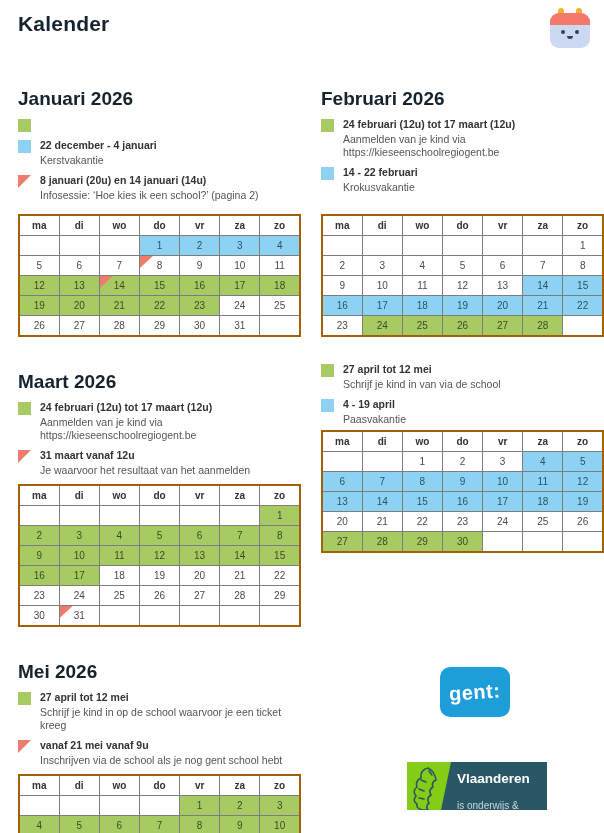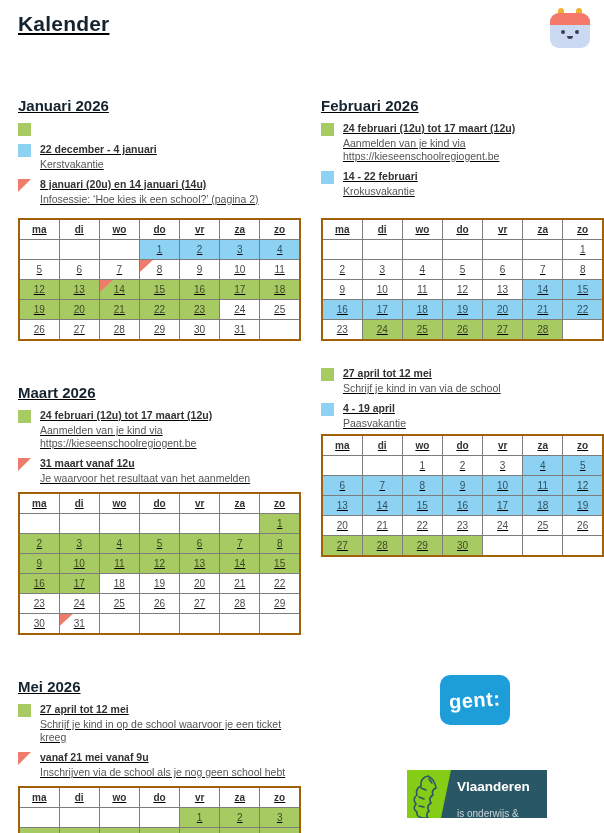--- a/index.html
+++ b/index.html
@@ -1,37 +1,37 @@
 <!DOCTYPE html>
 <html><head>
 <meta charset="utf-8">
 <style>
   html,body{margin:0;padding:0;background:#fff;}
   body{width:604px;height:833px;font-family:"Liberation Sans",sans-serif;-webkit-font-smoothing:antialiased;}
-  .page{position:relative;width:604px;height:833px;box-sizing:border-box;padding:12px 18px 8px 18px;overflow:hidden;text-decoration:underline;}
+  .page{position:relative;width:604px;height:833px;box-sizing:border-box;padding:12px 18px 8px 18px;overflow:hidden;}
 
   
   .page-header{position:relative;height:52px;}
   .page-title{margin:0;font-size:21px;font-weight:bold;color:#15232e;letter-spacing:.2px;}
   .cal-icon{position:absolute;top:-4px;right:-4px;width:40px;height:42px;}
   .cal-icon .peg{position:absolute;top:0;width:6px;height:11px;border-radius:3px;background:#f2b22e;}
   .cal-icon .peg-l{left:8px}.cal-icon .peg-r{right:8px}
   .cal-icon .cal-body{position:absolute;top:5px;left:0;width:40px;height:35px;background:#ccd9f2;border-radius:9px;overflow:hidden;}
   .cal-icon .cal-top{height:12px;background:#f4796b;}
   .cal-icon .eye{position:absolute;width:4px;height:4px;border-radius:50%;background:#3a3f52;top:22px;}
   .cal-icon .eye-l{left:11px}.cal-icon .eye-r{right:11px}
   .cal-icon .mouth{position:absolute;top:28px;left:17px;width:6px;height:3px;border-radius:0 0 6px 6px;background:#3a3f52;}
 
   
   .months-grid{display:grid;grid-template-columns:283px 283px;column-gap:20px;row-gap:26px;margin-top:16px;
     grid-template-areas:"jan feb" "mar apr" "mei logos";}
   .area-jan{grid-area:jan}.area-feb{grid-area:feb}.area-mar{grid-area:mar}
   .area-apr{grid-area:apr}.area-mei{grid-area:mei}.logos{grid-area:logos;position:relative;}
 
-  .month h2{margin:17px 0 8px 0;font-size:15px;font-weight:bold;color:#15232e;}
+  .month h2{margin:8px 0 8px 0;font-size:19px;font-weight:bold;color:#15232e;}
   .legend{min-height:67px;}
   .legend.tall{min-height:96px;}
   .legend-item{display:flex;gap:9px;margin-bottom:7px;}
   .marker{width:13px;height:13px;flex:0 0 13px;margin-top:1px;}
   .marker.green{background:#a7ca63;}
   .marker.blue{background:#8ed2f3;}
   .marker.red-triangle{background:#ed7c6c;clip-path:polygon(0 0,100% 0,0 100%);}
   .legend-bold{font-weight:bold;font-size:10.5px;color:#333;line-height:13px;margin-bottom:2px;}
   .legend-sub{font-size:10.5px;color:#555;line-height:13px;}
 
@@ -411,21 +411,21 @@
             <span class="marker green"></span>
             <div class="legend-text">
               <div class="legend-bold">27 april tot 12 mei</div>
               <div class="legend-sub">Schrijf je kind in op de school waarvoor je een ticket kreeg</div>
             </div>
           </div>
           <div class="legend-item">
             <span class="marker red-triangle"></span>
             <div class="legend-text">
               <div class="legend-bold">vanaf 21 mei vanaf 9u</div>
-              <div class="legend-sub">Inschrijven via de school als je nog geen school hebt</div>
+              <div class="legend-sub">Inschrijven via de school als je nog gent school hebt</div>
             </div>
           </div>
         </div>
     <table class="cal">
       <thead>
             <tr>
               <th>ma</th>
               <th>di</th>
               <th>wo</th>
               <th>do</th>

